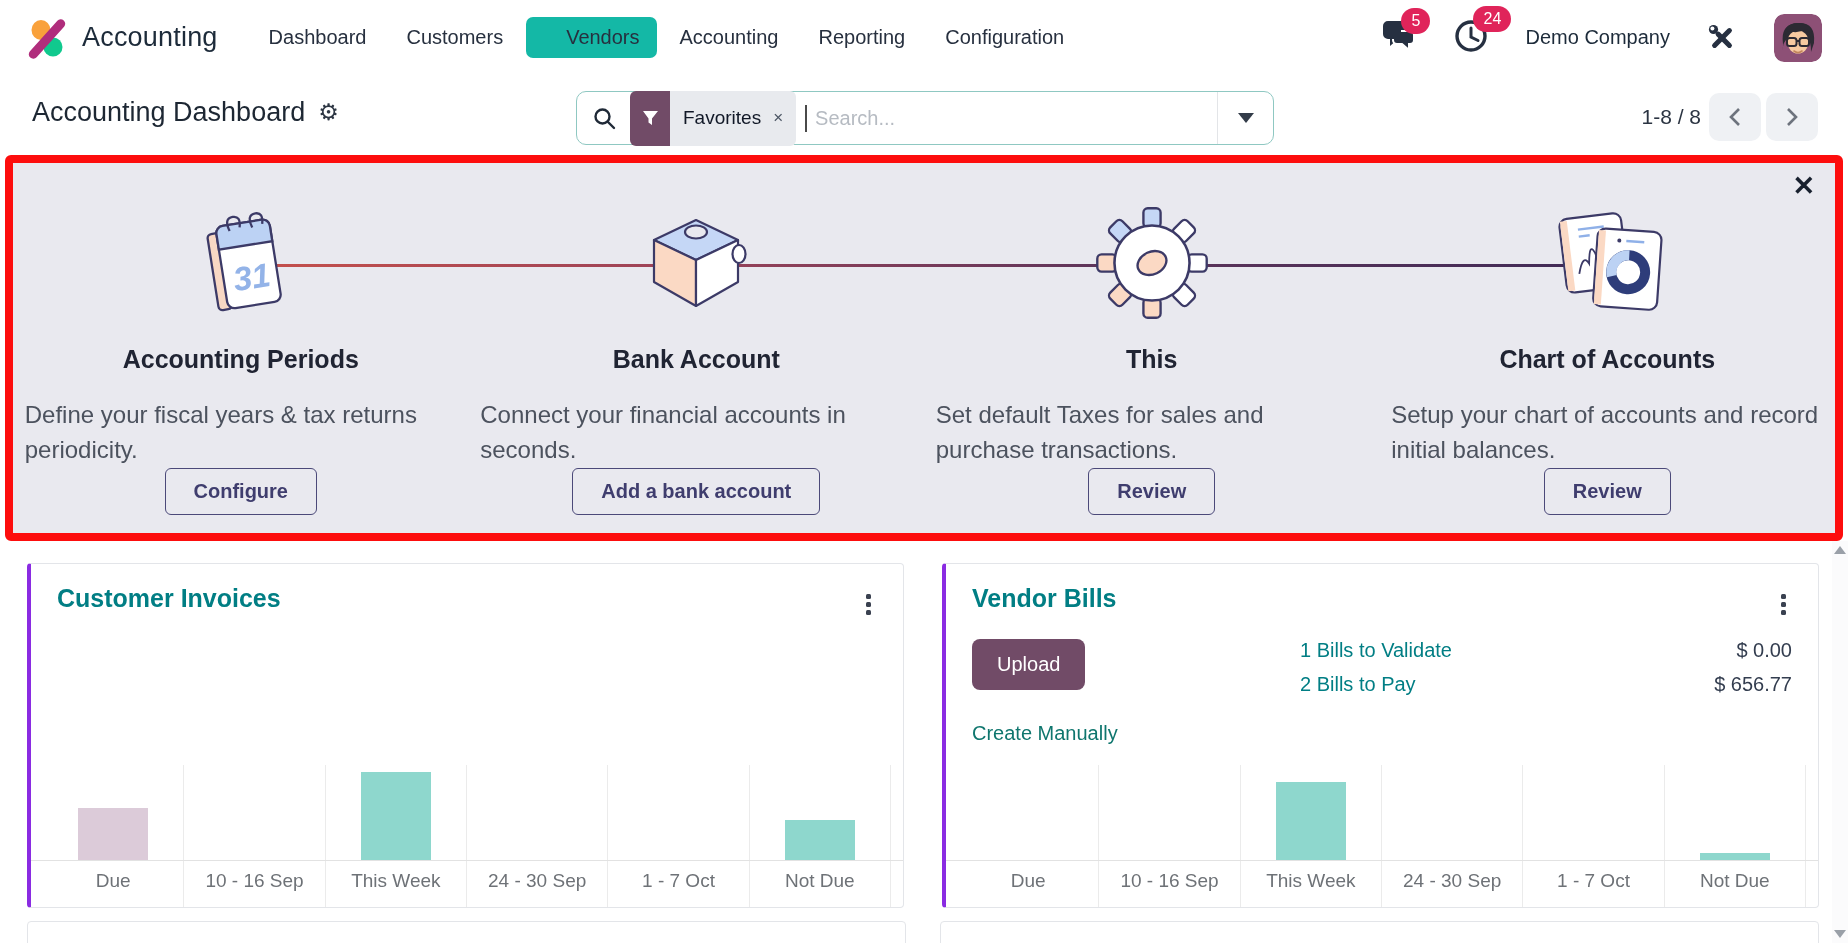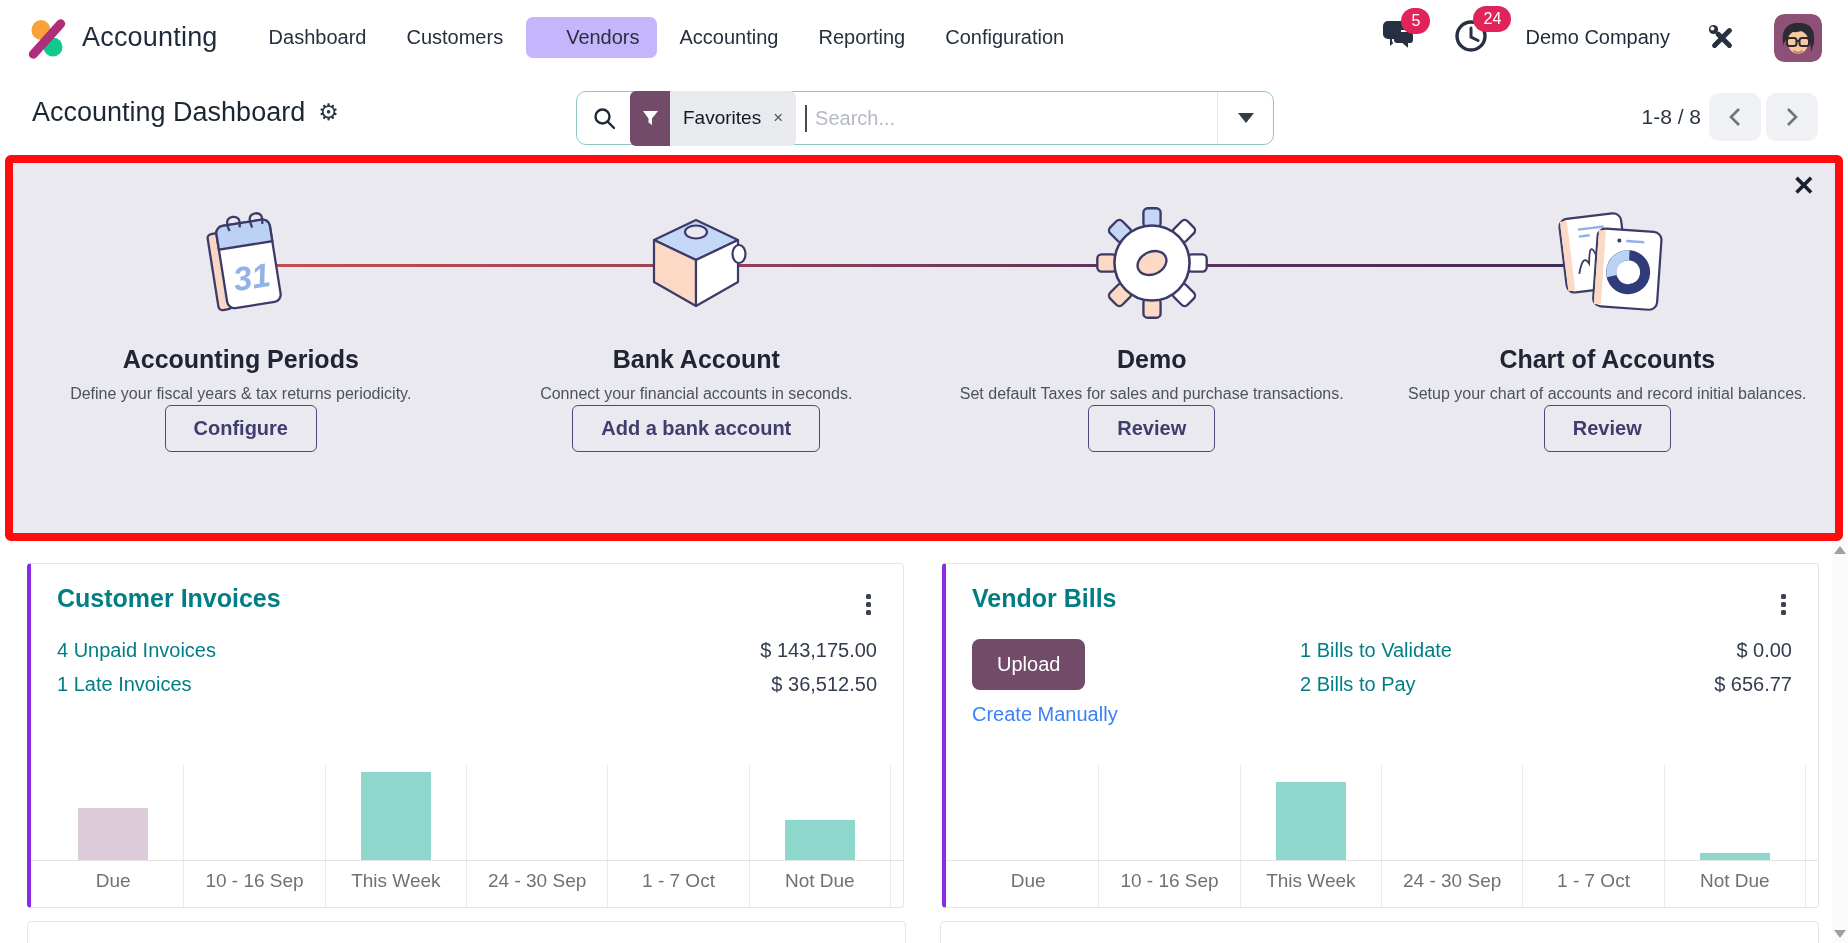--- a/index.html
+++ b/index.html
@@ -5,21 +5,21 @@
   * { box-sizing: border-box; margin: 0; padding: 0; }
   html,body { width:1848px; height:943px; overflow:hidden; background:#fff;
     font-family:"Liberation Sans", sans-serif; color:#232c3b; }
 
   
   .navbar { height:75px; display:flex; align-items:center; padding:0 26px; background:#fff; }
   .brand { display:flex; align-items:center; gap:14px; margin-right:34px; cursor:pointer; }
   .brand-name { font-size:27px; font-weight:500; color:#1d2b3a; letter-spacing:.2px; }
   .menu { display:flex; gap:6px; font-size:20px; color:#27303f; }
   .menu-item { padding:9px 17px; border-radius:7px; cursor:pointer; white-space:nowrap;text-align:center; }
-  .menu-item.active { background:#c4b5fd;padding-left:40px; }
+  .menu-item.active { background:#14b8a6;padding-left:40px; }
   .systray { margin-left:auto; display:flex; align-items:center; gap:36px; }
   .tray-icon { position:relative; cursor:pointer; }
   .badge { position:absolute; top:-12px; left:20px; background:#e0245a; color:#fff;
     font-size:16px; line-height:1; padding:5px 10px; border-radius:14px; font-weight:500; }
   .company { font-size:20px; color:#1d2b3a; cursor:pointer; }
   .avatar { width:48px; height:48px; border-radius:10px; overflow:hidden; cursor:pointer; }
 
   
   .control { position:relative; height:80px; background:#fff; }
   .page-title { position:absolute; left:32px; top:22px; display:flex; align-items:center; gap:13px;
@@ -50,41 +50,41 @@
   
   .banner { margin:0 5px; height:386px; background:#e9e9ef; border:8px solid #fd0d0d;
     border-radius:6px; position:relative; }
   .connector { position:absolute; top:101px; left:12.5%; right:12.5%; height:3px; z-index:0;
     background:linear-gradient(90deg,#c6504b 0%,#9c4358 32%,#60355a 62%,#402a56 100%); }
   .steps { display:flex; height:100%; }
   .step { flex:1; display:flex; flex-direction:column; align-items:center; padding-top:34px;
     position:relative; z-index:1; }
   .step-iconbox { height:132px; display:flex; align-items:center; justify-content:center; }
   .step-title { margin-top:16px; font-size:25px; font-weight:700; color:#202433; }
-  .step-desc { margin-top:8px; font-size:16px; color:#4c525e; text-align:right;
+  .step-desc { margin-top:24px; font-size:24px; color:#4c525e; text-align:left;
     max-width:432px; line-height:1.45; }
   .step-btn { font-size:20px; font-weight:600; color:#3f3d6e;
     border:1.5px solid #4b4979; border-radius:6px; padding:11px 28px; background:transparent;
     cursor:pointer; font-family:"Liberation Sans", sans-serif; }
   .banner-close { position:absolute; top:10px; right:20px; font-size:27px; font-weight:700;
     color:#18202e; cursor:pointer; z-index:2; line-height:1; }
 
   
   .content { display:flex; gap:38px; padding:22px 29px 0 27px; }
   .card { flex:1; height:345px; background:#fff; border:1px solid #e3e5e9;
     border-left:4px solid #8a2be2; border-radius:4px; position:relative;
     display:flex; flex-direction:column; padding-top:20px; }
   .card-title { margin-left:26px; font-size:25px; font-weight:700; color:#017e84; cursor:pointer; width:max-content; }
   .kebab { position:absolute; top:26px; right:28px; display:flex; flex-direction:column; gap:3px; cursor:pointer; padding:4px; }
   .kebab i { width:5px; height:5px; background:#3a4150; border-radius:1.5px; }
   .card-kpis { display:flex; margin:26px 26px 0 26px; }
   .kpi-left { width:40%; }
   .btn-primary { background:#714b67; color:#fff; font-size:20px; border:none; border-radius:8px;
     padding:14px 25px; font-weight:500; cursor:pointer; font-family:"Liberation Sans", sans-serif; }
-  .manual-link { margin-top:13px; color:#3b82f6; font-size:20px; cursor:pointer; width:max-content; }
+  .manual-link { margin-top:32px; color:#0f766e; font-size:20px; cursor:pointer; width:max-content; }
   .kpi-grid { flex:1; display:grid; grid-template-columns:1fr auto; column-gap:30px; row-gap:11px;
     font-size:20px; align-content:start; }
   .kpi-link { color:#017e84; cursor:pointer; }
   .kpi-amount { color:#333d4f; text-align:right; }
   .card-chart { margin-top:auto; }
   .chart-grid { display:flex; height:95px; padding:0 12px; align-items:flex-end; }
   .chart-col { flex:1; height:100%; border-right:1px solid #ebebeb;
     display:flex; align-items:flex-end; justify-content:center; cursor:pointer; }
   .chart-bar { width:50%; }
   .chart-labels { display:flex; border-top:1px solid #e2e2e2; padding:0 12px;justify-content:center; }
@@ -253,21 +253,21 @@
             <rect x="47" y="4" width="16" height="18" rx="4" fill="#fff" transform="rotate(135 55 55)"></rect>
             <rect x="47" y="4" width="16" height="18" rx="4" fill="#fbd9c4" transform="rotate(180 55 55)"></rect>
             <rect x="47" y="4" width="16" height="18" rx="4" fill="#fbd9c4" transform="rotate(225 55 55)"></rect>
             <rect x="47" y="4" width="16" height="18" rx="4" fill="#fbd9c4" transform="rotate(270 55 55)"></rect>
             <rect x="47" y="4" width="16" height="18" rx="4" fill="#c5d7f6" transform="rotate(315 55 55)"></rect>
             <circle cx="55" cy="55" r="35" fill="#fff" stroke-width="2.4"></circle>
             <ellipse cx="55" cy="55" rx="14" ry="10.5" fill="#fbd9c4" transform="rotate(-25 55 55)"></ellipse>
           </g>
         </svg>
       </div>
-      <div class="step-title">Demo</div>
+      <div class="step-title">This</div>
       <div class="step-desc">Set default Taxes for sales and purchase transactions.</div>
       <button class="step-btn">Review</button>
     </div>
 
     <div class="step">
       <div class="step-iconbox">
         <svg width="124" height="114" viewBox="0 0 124 110">
           <g transform="rotate(-7 48 46)">
             <rect x="18" y="8" width="62" height="74" rx="8" fill="#fff" stroke="#3c3a67" stroke-width="2.2"></rect>
             <rect x="19" y="10" width="7" height="70" fill="#fbd9c4"></rect>
@@ -295,26 +295,20 @@
 <div class="content">
 
   <div class="card">
     <div class="card-title">Customer Invoices</div>
     <div class="kebab">
         <i></i>
         <i></i>
         <i></i>
       </div>
     <div class="card-kpis">
-      <div class="kpi-grid">
-        <span class="kpi-link">4 Unpaid Invoices</span>
-        <span class="kpi-amount">$ 143,175.00</span>
-        <span class="kpi-link">1 Late Invoices</span>
-        <span class="kpi-amount">$ 36,512.50</span>
-      </div>
     </div>
     <div class="card-chart">
       <div class="chart-grid">
           <div class="chart-col">
             <div class="chart-bar" style="height: 52px; background: rgb(220, 203, 217);"></div>
           </div>
           <div class="chart-col"></div>
           <div class="chart-col">
             <div class="chart-bar" style="height: 88px; background: rgb(142, 215, 205);"></div>
           </div>

